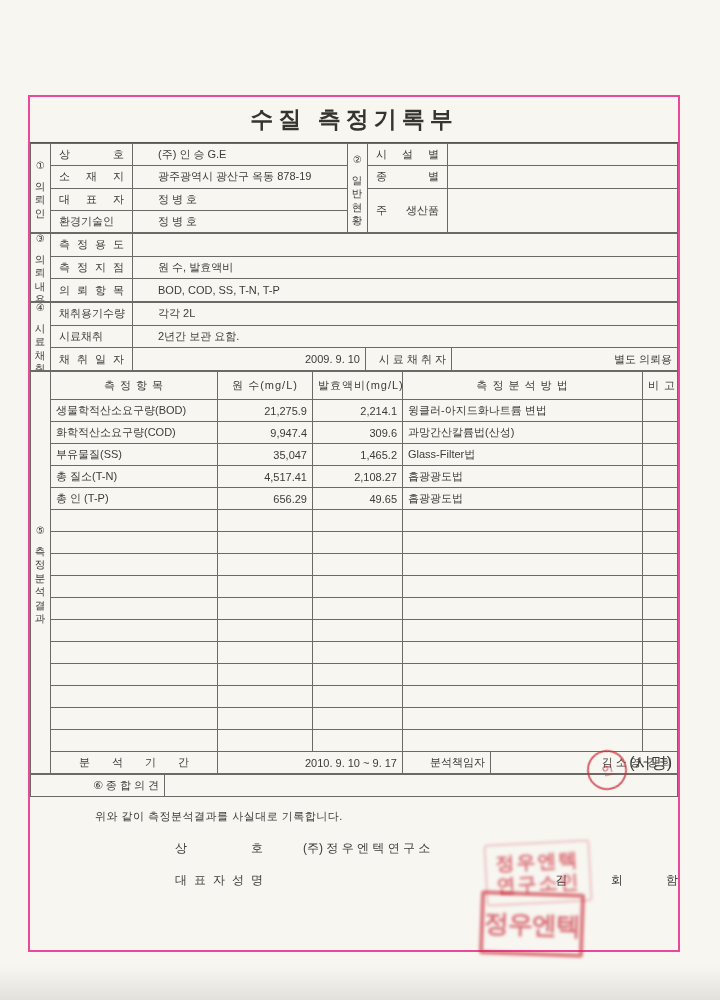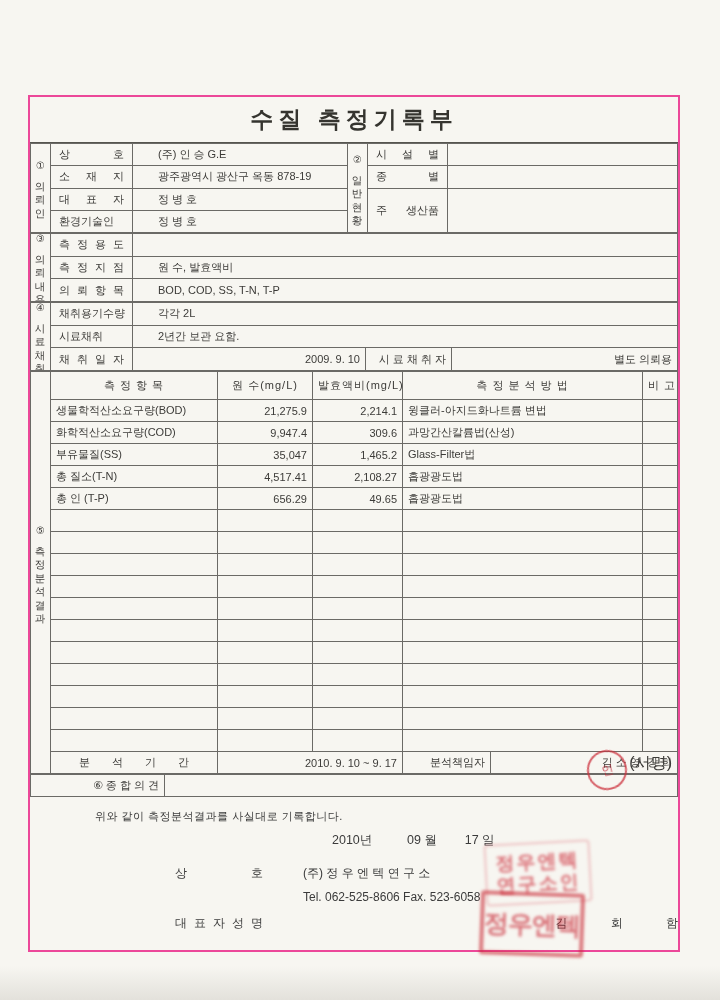--- a/index.html
+++ b/index.html
@@ -325,30 +325,25 @@
       <tbody>
           <tr>
         <td class="cen">⑥ 종 합 의 견</td>
         <td></td>
       </tr>
     </tbody>
       </table>
 
     <div class="ffoot">
       <div class="f-statement">위와 같이 측정분석결과를 사실대로 기록합니다.</div>
-      <div class="f-date">2010년          09 월        17 일</div>
       <div class="f-row first">
         <span class="f-lab">상 호</span>
         <span class="f-val">(주) 정 우 엔 텍 연 구 소</span>
       </div>
       <div class="f-row">
-      </div>
-      <div class="f-row">
-        <span class="f-lab"></span>
-        <span class="f-val">Tel. 062-525-8606 Fax. 523-6058</span>
       </div>
       <div class="f-row ceo">
         <span class="f-lab">대 표 자  성 명</span>
         <span class="f-val">김             회             함</span>
       </div>
     </div>
 
     <div class="stamp stamp-sign">
       <span>인</span>
     </div>

